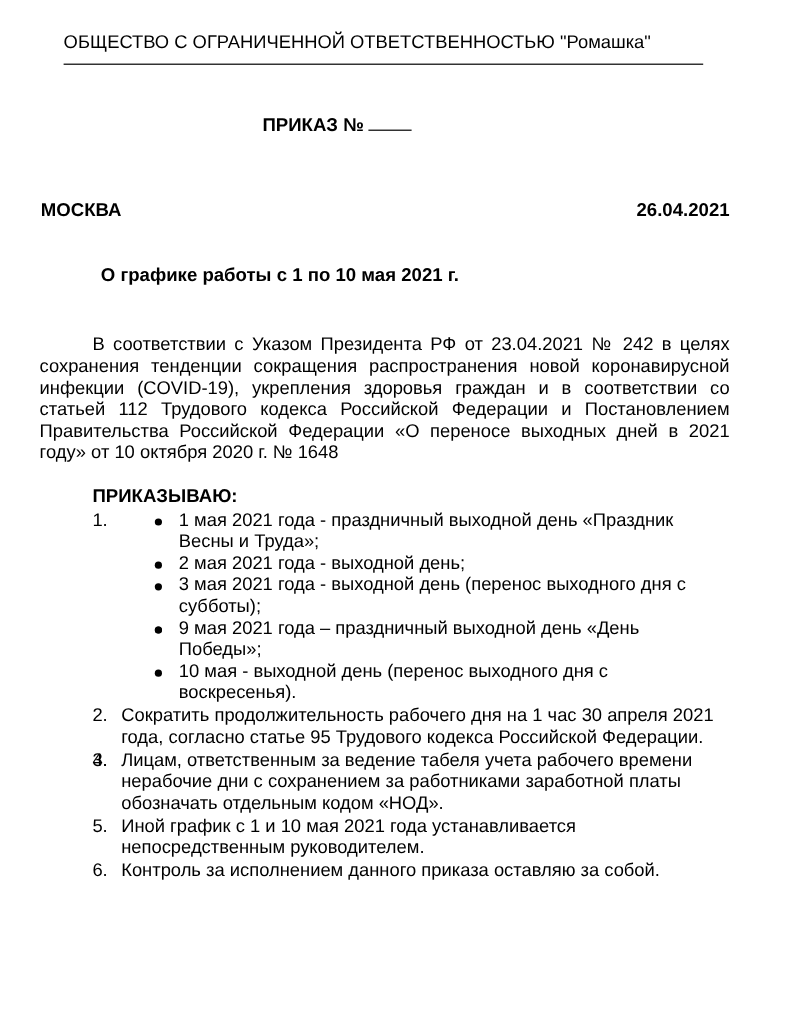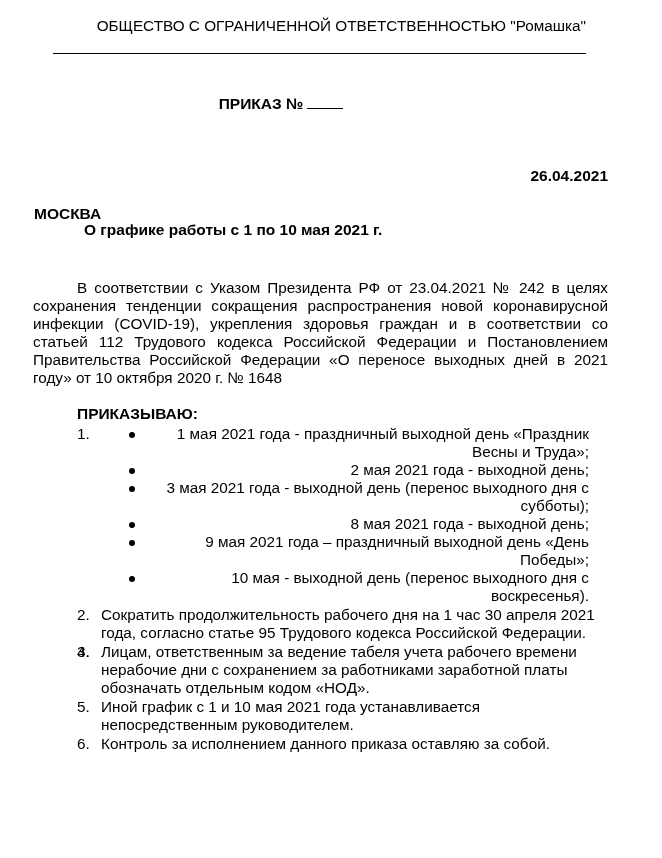--- a/index.html
+++ b/index.html
@@ -3,45 +3,45 @@
 <meta charset="utf-8">
 <style>
   html, body { margin: 0; padding: 0; background: #ffffff; }
   body {
     width: 662px; height: 858px; position: relative; overflow: hidden;
     font-family: "Liberation Sans", sans-serif; color: #000000;
     font-size: 15.3px;
   }
   .abs { position: absolute; }
   .header-block {
-    left: 53px; width: 533px; top: 16px; text-align: right;
+    left: 53px; width: 533px; top: 26px; text-align: left;
     line-height: 19px; font-size: 15.3px;
   }
   .header-rule {
     left: 53px; width: 533px; top: 53px; height: 0;
     border-top: 1.5px solid #000;
   }
   .order-title {
     left: 0; width: 562px; top: 94px; text-align: center;
     font-weight: bold; font-size: 15.5px;
   }
   .blank { display: inline-block; width: 36px; border-bottom: 1.5px solid #000; height: 14px; vertical-align: baseline; margin-left: 4px; }
-  .city { left: 34px; top: 167px; font-weight: bold; font-size: 15.5px; margin-top: 38px; }
+  .city { left: 34px; top: 167px; font-weight: bold; font-size: 15.5px; }
   .date { right: 54px; top: 167px; font-weight: bold; font-size: 15.5px; }
   .subject { left: 84px; top: 221px; font-weight: bold; font-size: 15.5px; }
   .preamble {
     left: 33px; width: 575px; top: 279px; line-height: 18px;
     text-align: justify; text-indent: 44px; margin: 0;
   }
   .decree { left: 77px; top: 405px; font-weight: bold; font-size: 15.5px; }
   .items { left: 77px; width: 531px; top: 425px; margin: 0; padding: 0; list-style: none; line-height: 18px; }
   .item { position: relative; padding-left: 24px; margin: 0 0 1px 0; }
   .item-num { position: absolute; left: 0; top: 0; }
   .subitems { list-style: none; margin: 0; padding: 0; }
-  .subitem { position: relative; padding-left: 48px; margin-left: 0; width: 440px; text-align: right; }
+  .subitem { position: relative; padding-left: 48px; margin-left: 0; width: 440px; }
   .bullet { position: absolute; left: 28px; top: 7px; width: 6px; height: 6px; border-radius: 50%; background: #000; }
 </style>
 </head>
 <body>
 
 <div class="abs header-block">
   <div>ОБЩЕСТВО С ОГРАНИЧЕННОЙ ОТВЕТСТВЕННОСТЬЮ "Ромашка"</div>
 </div>
 <div class="abs header-rule"></div>
 
@@ -58,21 +58,21 @@
 
 <div class="abs decree">ПРИКАЗЫВАЮ:</div>
 
 <ol class="abs items">
   <li class="item">
     <span class="item-num">1.</span>
     <ul class="subitems">
       <li class="subitem"><span class="bullet"></span><span>1 мая 2021 года - праздничный выходной день «Праздник Весны и Труда»;</span></li>
       <li class="subitem"><span class="bullet"></span><span>2 мая 2021 года - выходной день;</span></li>
       <li class="subitem"><span class="bullet"></span><span>3 мая 2021 года - выходной день (перенос выходного дня с субботы);</span></li>
-      <li class="subitem"><span class="bullet"></span><span>8 мая 2021 года - выходной день;</span></li>
+      <li class="subitem"><span class="bullet"></span></li>
       <li class="subitem"><span class="bullet"></span><span>9 мая 2021 года – праздничный выходной день «День Победы»;</span></li>
       <li class="subitem"><span class="bullet"></span><span>10 мая - выходной день (перенос выходного дня с воскресенья).</span></li>
     </ul>
   </li>
   <li class="item">
     <span class="item-num">2.</span>
     <span>Сократить продолжительность рабочего дня на 1 час 30 апреля 2021 года, согласно статье 95 Трудового кодекса Российской Федерации.</span>
   </li>
   <li class="item">
     <span class="item-num">3.</span>

